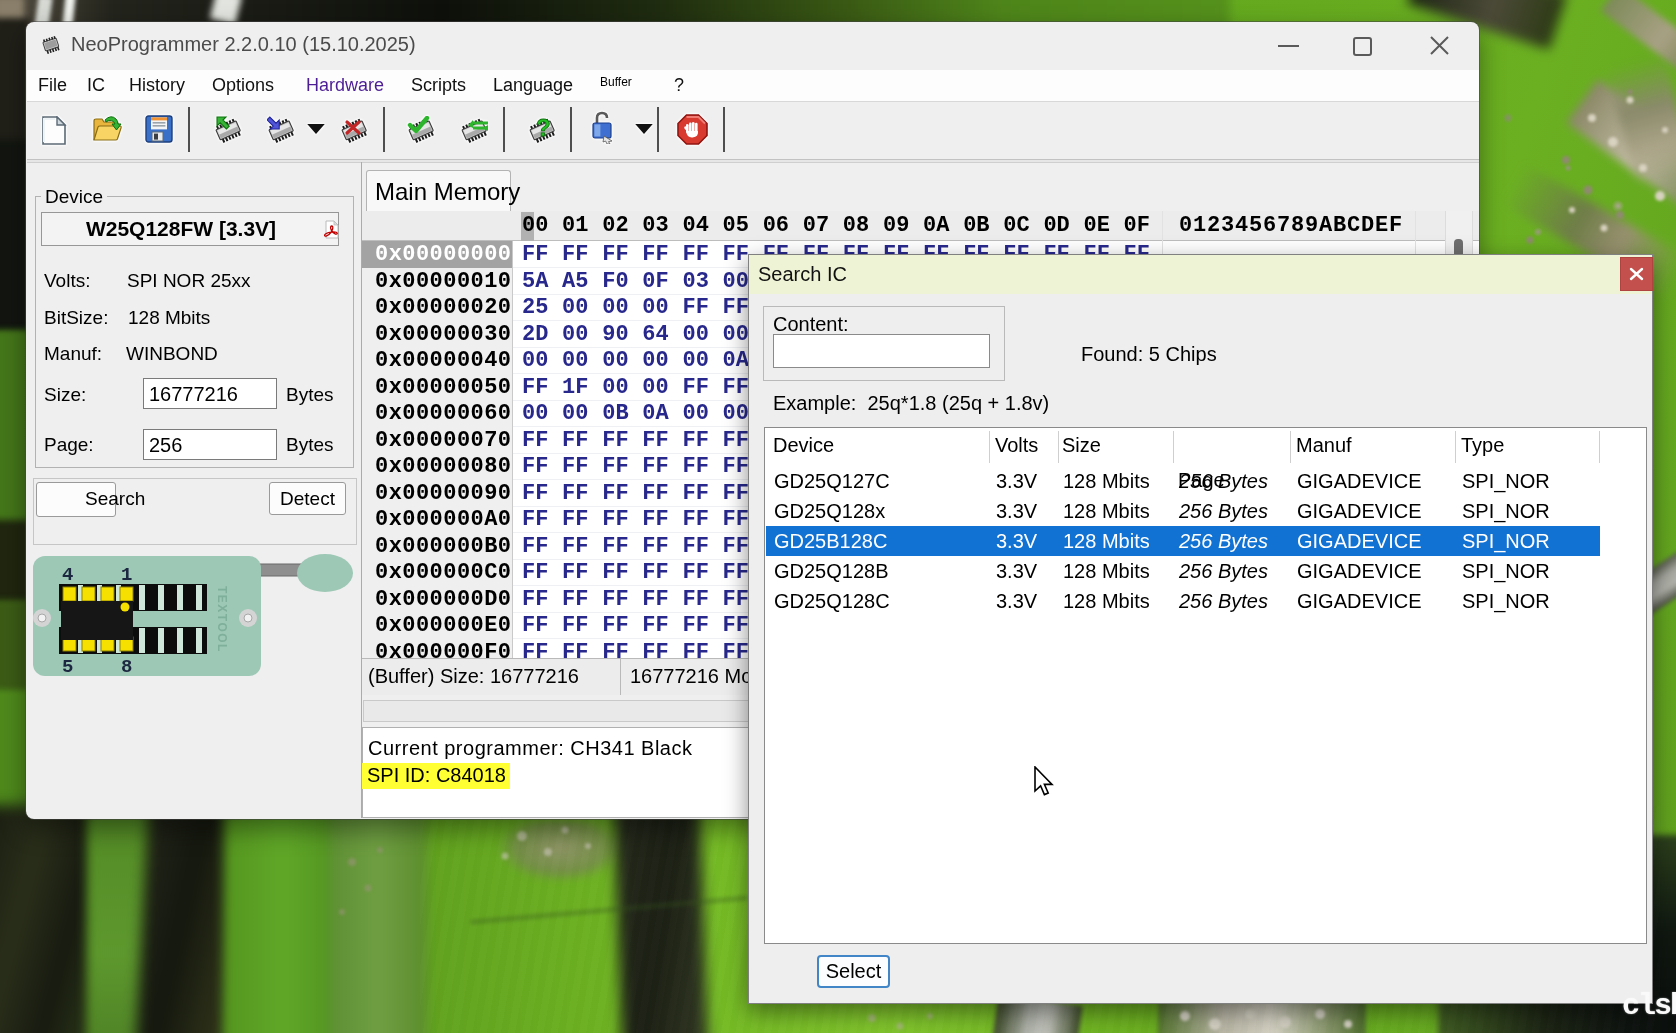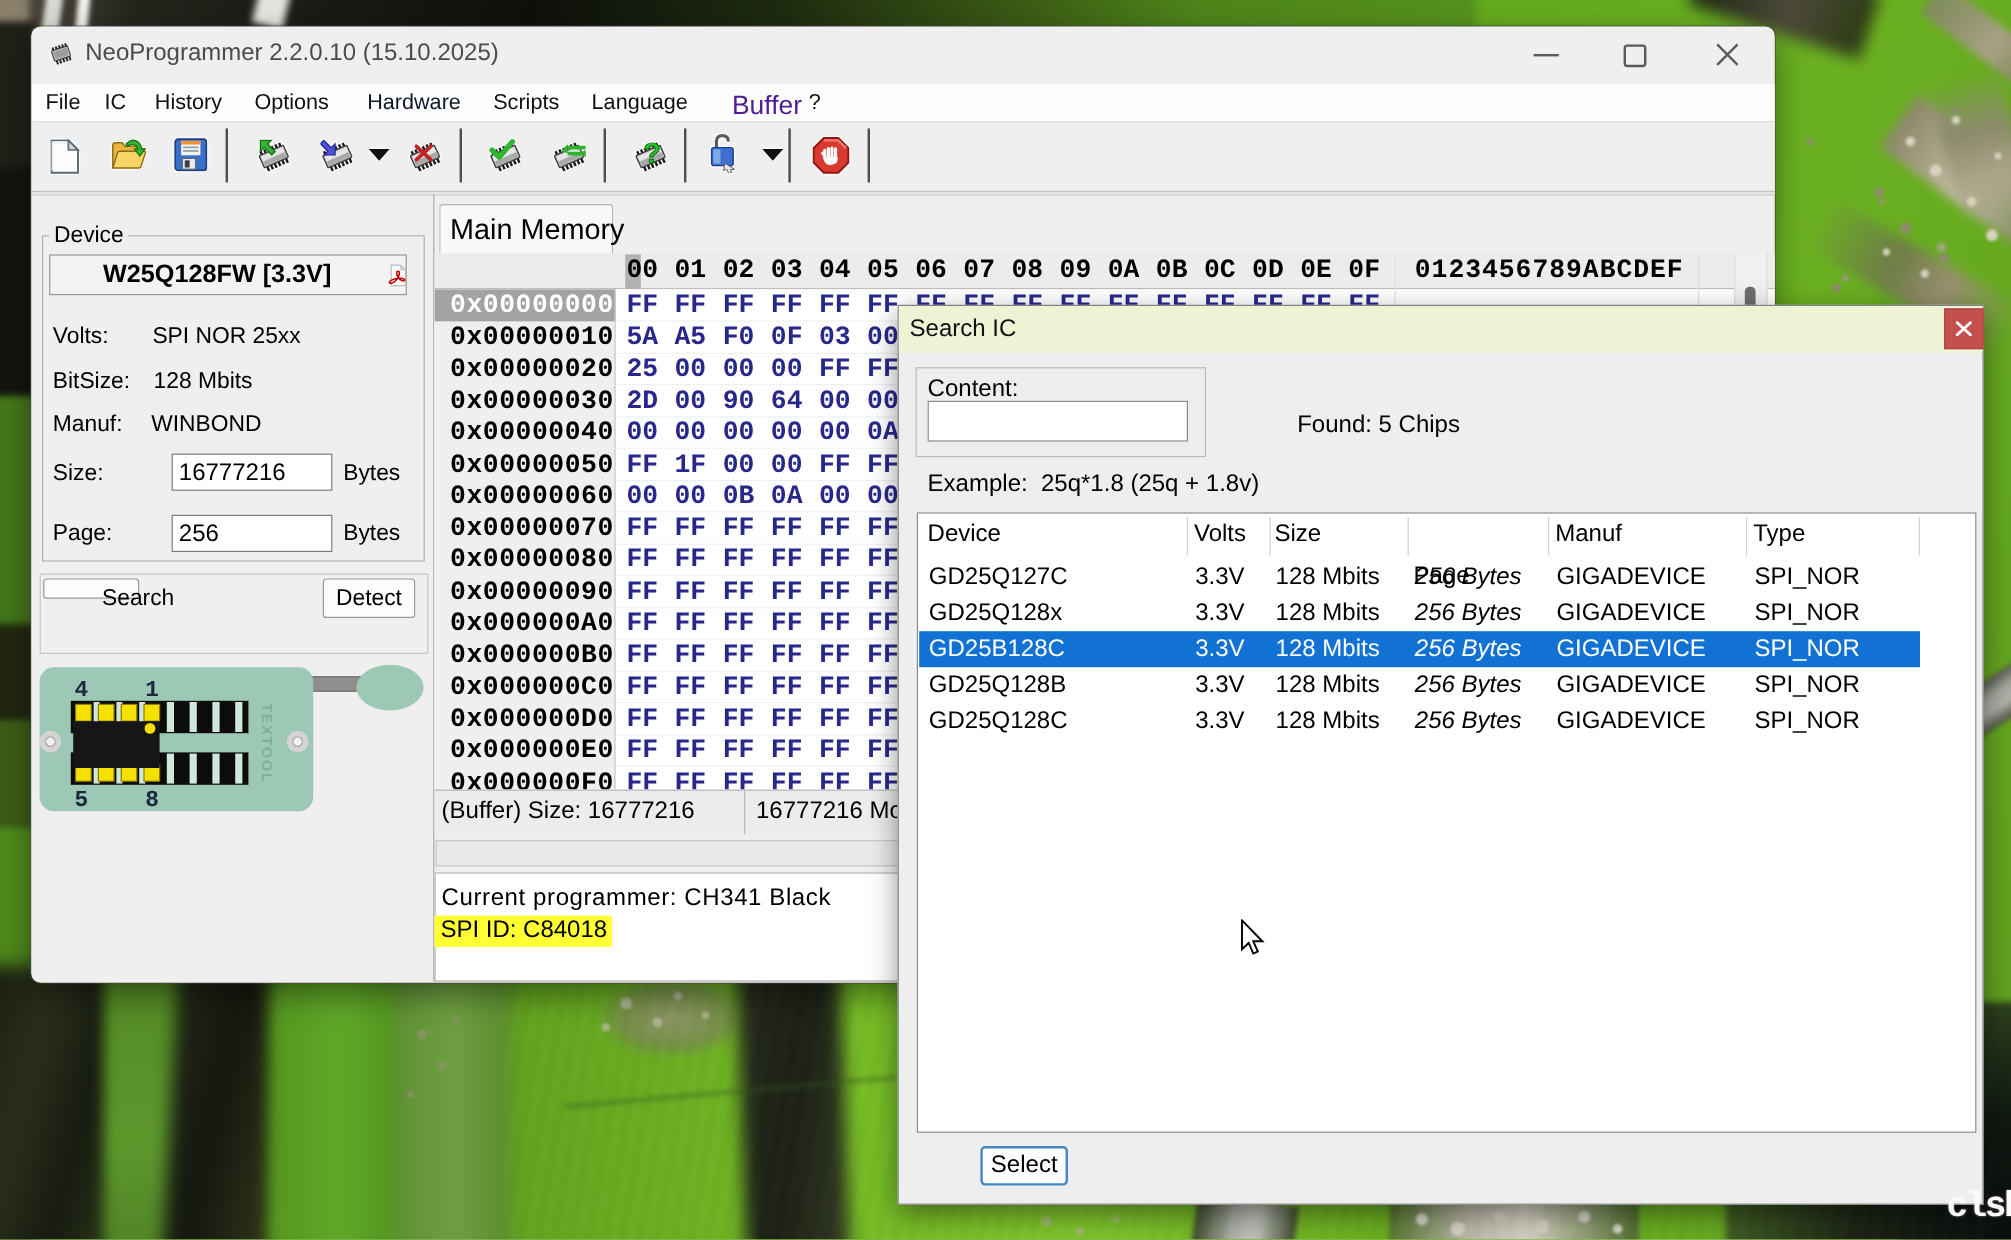--- a/index.html
+++ b/index.html
@@ -153,24 +153,24 @@
   <div class="wbtn" style="left:1353px;top:37px;width:15px;height:15px;border:2px solid #5a5a5a;border-radius:3px;"></div>
   <svg class="wbtn" style="left:1429px;top:35px;" width="21" height="21" viewBox="0 0 21 21">
       <path d="M2 2 L19 19 M19 2 L2 19" stroke="#5a5a5a" stroke-width="2"></path>
     </svg>
 
   <div class="abs z3" style="left:27px;top:70px;width:1452px;height:31px;background:#fdfdfd;border-bottom:1px solid #d8d8d8;"></div>
   <div class="abs z3" style="left:38px;top:75px;font-size:18px;color:#101010;">File</div>
   <div class="abs z3" style="left:87px;top:75px;font-size:18px;color:#101010;">IC</div>
   <div class="abs z3" style="left:129px;top:75px;font-size:18px;color:#101010;">History</div>
   <div class="abs z3" style="left:212px;top:75px;font-size:18px;color:#101010;">Options</div>
-  <div class="abs z3" style="left:306px;top:75px;font-size:18px;color:#0f172a;">Hardware</div>
+  <div class="abs z3" style="left:306px;top:75px;font-size:18px;color:#4c1d95;">Hardware</div>
   <div class="abs z3" style="left:411px;top:75px;font-size:18px;color:#101010;">Scripts</div>
   <div class="abs z3" style="left:493px;top:75px;font-size:18px;color:#101010;">Language</div>
-  <div class="abs z3" style="left:600px;top:75px;font-size:22px;color:#4c1d95;margin-left:10px;">Buffer</div>
+  <div class="abs z3" style="left:600px;top:75px;font-size:12px;color:#000000;">Buffer</div>
   <div class="abs z3" style="left:674px;top:75px;font-size:18px;color:#101010;">?</div>
 
   <div class="abs z3" style="left:27px;top:102px;width:1452px;height:57px;background:#efefef;border-bottom:1px solid #c2c2c2;"></div>
   <div class="abs z3" style="left:27px;top:160px;width:1452px;height:2px;background:#e6e6e6;border-bottom:1px solid #cfcfcf;"></div>
 
   <div class="abs z3" style="left:188px;top:107px;width:2px;height:45px;background:#4e4e4e;"></div>
   <div class="abs z3" style="left:383px;top:107px;width:2px;height:45px;background:#4e4e4e;"></div>
   <div class="abs z3" style="left:503px;top:107px;width:2px;height:45px;background:#4e4e4e;"></div>
   <div class="abs z3" style="left:570px;top:107px;width:2px;height:45px;background:#4e4e4e;"></div>
   <div class="abs z3" style="left:657px;top:107px;width:2px;height:45px;background:#4e4e4e;"></div>
@@ -315,21 +315,21 @@
   <div class="abs z3 lbl" style="left:44px;top:384px;">Size:</div>
   <div class="abs z3" style="left:143px;top:378px;width:134px;height:31px;background:#fff;border:1px solid #7a7a7a;box-sizing:border-box;"></div>
   <div class="abs z3" style="left:149px;top:383px;font-size:20px;">16777216</div>
   <div class="abs z3 lbl" style="left:286px;top:384px;">Bytes</div>
   <div class="abs z3 lbl" style="left:44px;top:434px;">Page:</div>
   <div class="abs z3" style="left:143px;top:429px;width:134px;height:31px;background:#fff;border:1px solid #7a7a7a;box-sizing:border-box;"></div>
   <div class="abs z3" style="left:149px;top:434px;font-size:20px;">256</div>
   <div class="abs z3 lbl" style="left:286px;top:434px;">Bytes</div>
 
   <div class="abs z3" style="left:33px;top:478px;width:324px;height:67px;border:1px solid #c6c6c6;box-sizing:border-box;"></div>
-  <div class="abs z3" style="left:36px;top:482px;width:80px;height:17px;background:#fcfcfc;border:1px solid #9a9a9a;border-radius:3px;box-sizing:border-box;text-align:center;line-height:31px;font-size:19px;padding-left:48px;">Search</div>
+  <div class="abs z3" style="left:36px;top:482px;width:80px;height:35px;background:#fcfcfc;border:1px solid #9a9a9a;border-radius:3px;box-sizing:border-box;text-align:center;line-height:31px;font-size:19px;padding-left:48px;">Search</div>
   <div class="abs z3" style="left:269px;top:482px;width:77px;height:33px;background:#fcfcfc;border:1px solid #9a9a9a;border-radius:3px;box-sizing:border-box;text-align:center;line-height:31px;font-size:19px;">Detect</div>
 
   <svg class="abs z3" style="left:26px;top:548px;" width="336" height="136" viewBox="0 0 336 136">
     <rect x="204" y="16" width="72" height="12" fill="#8f8f8f" stroke="#6a6a6a" stroke-width="1"></rect>
     <rect x="202" y="12" width="12" height="22" fill="#9c9c9c" stroke="#6a6a6a" stroke-width="1"></rect>
     <ellipse cx="299" cy="25" rx="28" ry="19" fill="#9dc8b5"></ellipse>
     <rect x="7" y="8" width="228" height="120" rx="12" fill="#9dc8b5"></rect>
 
     <rect x="33" y="36" width="148" height="27" fill="#0c0c0c"></rect>
     <rect x="33" y="79" width="148" height="27" fill="#0c0c0c"></rect>

